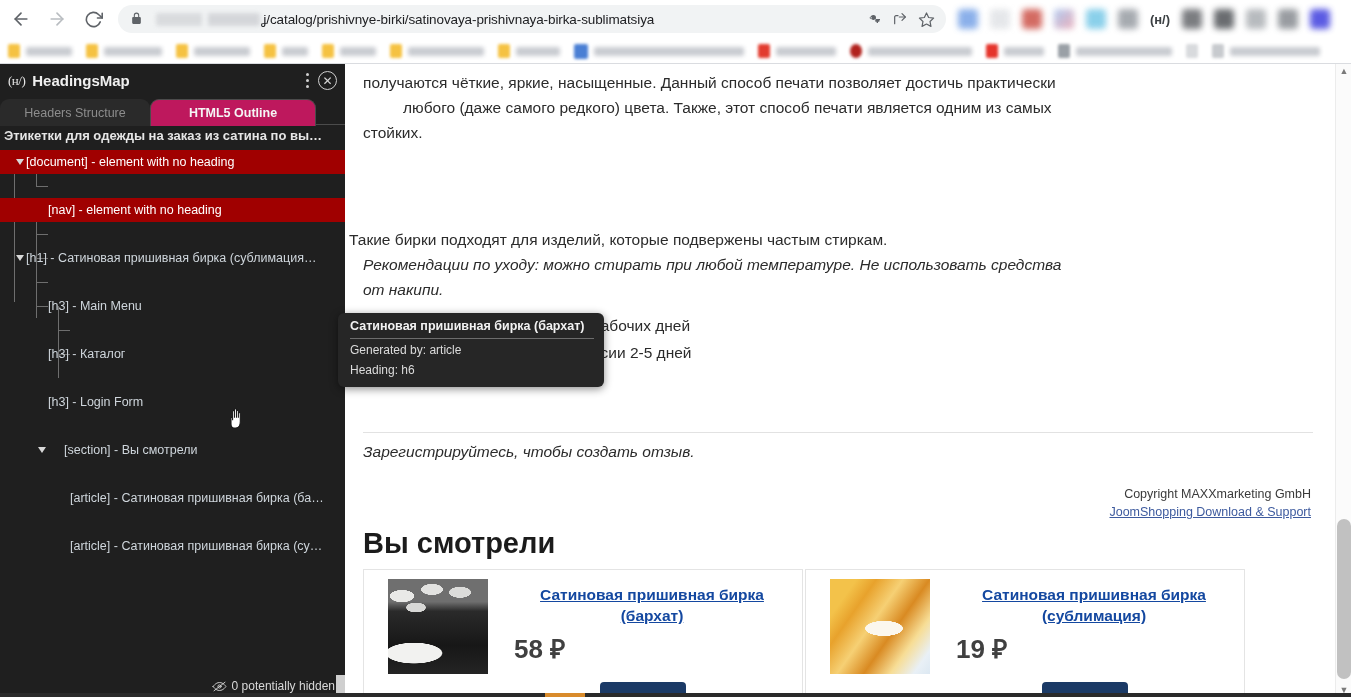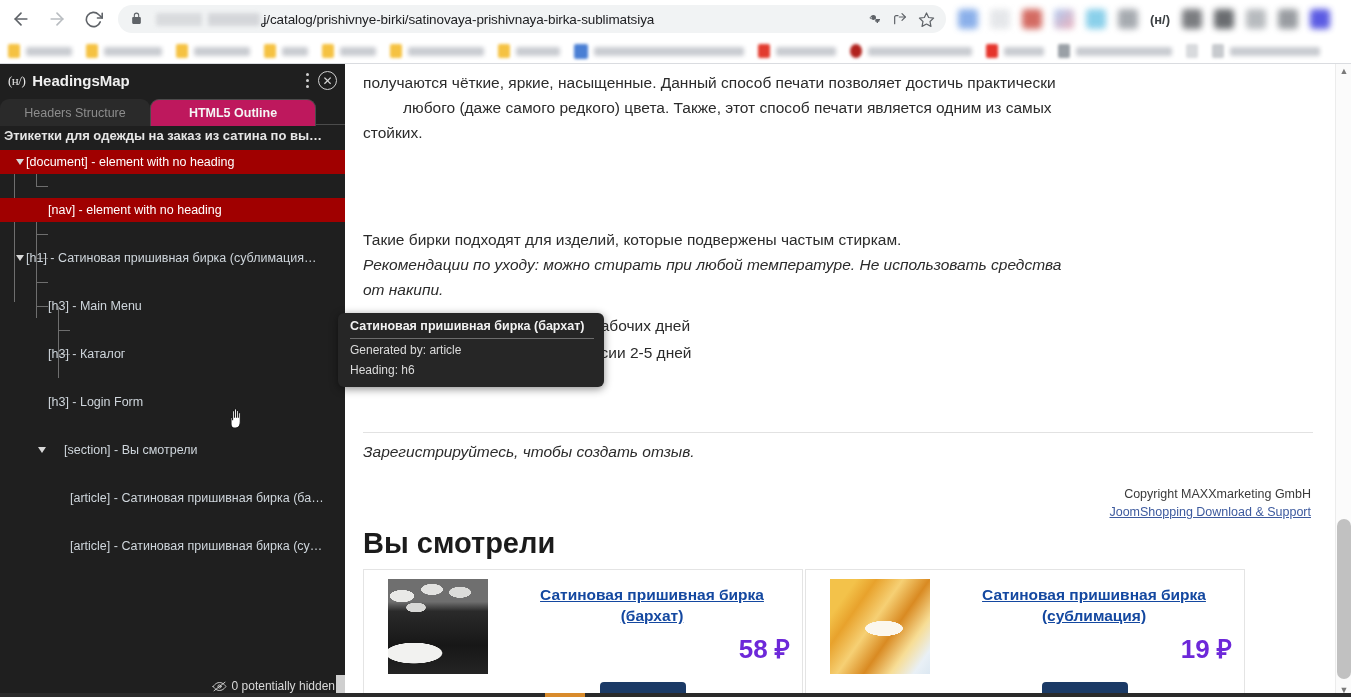--- a/index.html
+++ b/index.html
@@ -178,22 +178,22 @@
   #cards { position:absolute; left: 18px; top: 505px; width: 950px; height: 190px;
      display:flex; gap: 0px; }
   .card { width: 440px; height: 190px; border: 1px solid #e4e4e4; background:#fff;
      position: relative; }
   .card.second { margin-left: 2px; }
   .card-img { position:absolute; left: 24px; top: 9px; width: 100px; height: 95px;
      background-size: cover; background-position:center; }
   .card-title { position:absolute; left: 150px; top: 14px; width: 276px; text-align:center;
      font-size: 15.5px; font-weight: bold; color: #1448a0; text-decoration: underline;
      line-height: 21px; }
-  .card-price { position:absolute; left: 150px; top: 60px; width: 276px; text-align:right;
-     font-size: 26px; font-weight: bold; color: #6d28d9; }
+  .card-price { position:absolute; left: 150px; top: 60px; width: 276px; text-align:left;
+     font-size: 26px; font-weight: bold; color: #404040; }
   .card-btn { position:absolute; left: 236px; top: 112px; width: 86px; height: 40px;
      background: #1b3a66; color:#ffffff; border:none; border-radius: 4px;
      font-size: 15px; font-family:"Liberation Sans",sans-serif; cursor: pointer;}
 
   
   #page-scrollbar { position:absolute; right: 0; top: 0; width: 16px; height: 633px;
      background: #fbfbfb; border-left: 1px solid #ececec; }
   #psb-up, #psb-down { position:absolute; left:0; width:16px; height: 14px;
      display:flex; align-items:center; justify-content:center; color:#7a7a7a; font-size:9px;}
   #psb-up { top: 0; } #psb-down { bottom: 0; }
@@ -347,21 +347,21 @@
   <div id="chrome-bottom-line"></div>
 </div>
 
 <div id="page-area">
   <div id="page-inner">
 
     <div class="ptext" style="left:18px; top:6px;">получаются чёткие, яркие, насыщенные. Данный способ печати позволяет достичь практически</div>
     <div class="ptext" style="left:18px; top:31px;margin-left:40px;">любого (даже самого редкого) цвета. Также, этот способ печати является одним из самых</div>
     <div class="ptext" style="left:18px; top:56px;">стойких.</div>
 
-    <div class="ptext" style="left:18px; top:163px;">Такие бирки подходят для изделий, которые подвержены частым стиркам.</div>
+    <div class="ptext" style="left:4px; top:163px;">Такие бирки подходят для изделий, которые подвержены частым стиркам.</div>
     <div class="ptext italic" style="left:18px; top:188px;">Рекомендации по уходу: можно стирать при любой температуре. Не использовать средства</div>
     <div class="ptext italic" style="left:18px; top:213px;">от накипи.</div>
 
     <ul id="bullets">
       <li>Срок изготовления - 3-7 рабочих дней</li>
       <li>Доставка по миру- по России 2-5 дней</li>
     </ul>
 
     <div id="hr1"></div>
     <div id="reviewline">Зарегистрируйтесь, чтобы создать отзыв.</div>

